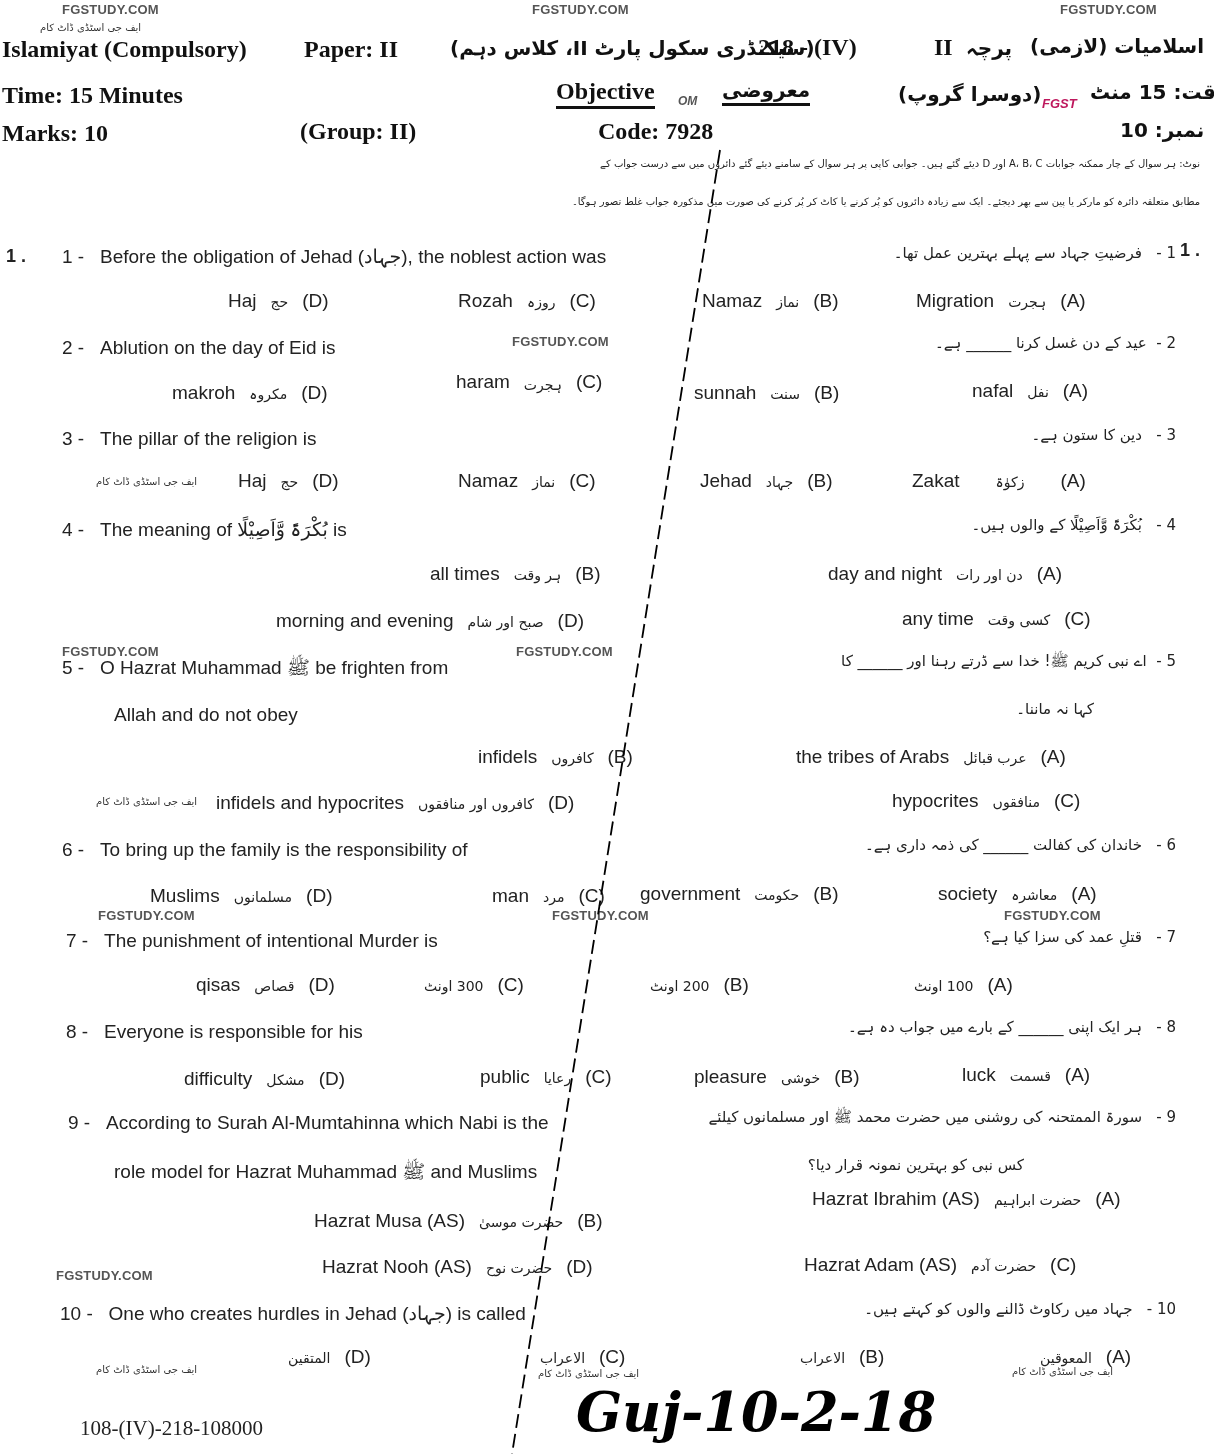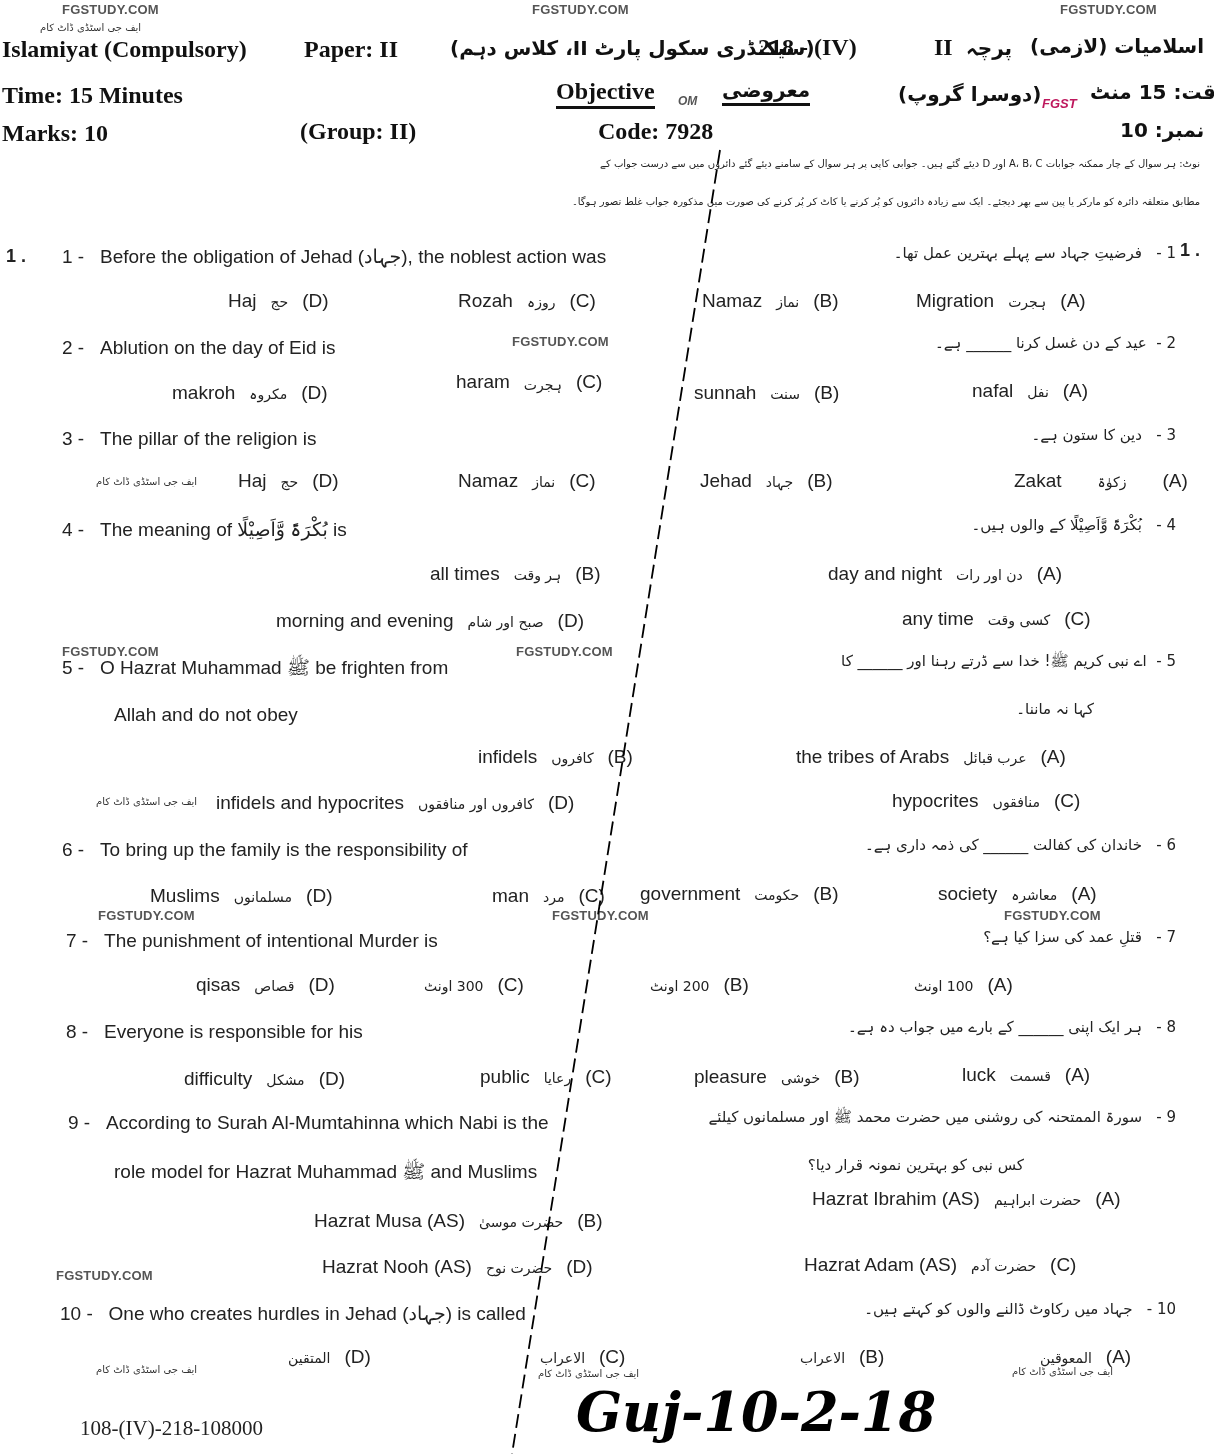--- a/index.html
+++ b/index.html
@@ -113,21 +113,21 @@
 <div class="abs opt" style="left:458px;top:470px;">
     <span>Namaz</span>
     <span class="ur">نماز</span>
     <span>(C)</span>
   </div>
 <div class="abs opt" style="left:700px;top:470px;">
     <span>Jehad</span>
     <span class="ur">جہاد</span>
     <span>(B)</span>
   </div>
-<div class="abs opt" style="left:1014px;top:470px;gap:36px;">
+<div class="abs opt" style="left:912px;top:470px;gap:36px;">
     <span>Zakat</span>
     <span class="ur">زکوٰۃ</span>
     <span>(A)</span>
   </div>
 
 <div class="abs q-en" style="left:62px;top:518px;"><span>4 -</span>&nbsp;&nbsp;&nbsp;<span>The meaning of بُکْرَۃً وَّاَصِیْلًا is</span></div>
 <div class="abs q-ur" style="right:38px;top:516px;"><span>4 -</span>&nbsp;&nbsp;&nbsp;<span>بُکْرَۃً وَّاَصِیْلًا کے والوں ہیں۔</span></div>
 <div class="abs opt" style="left:430px;top:563px;">
     <span>all times</span>
     <span class="ur">ہر وقت</span>

